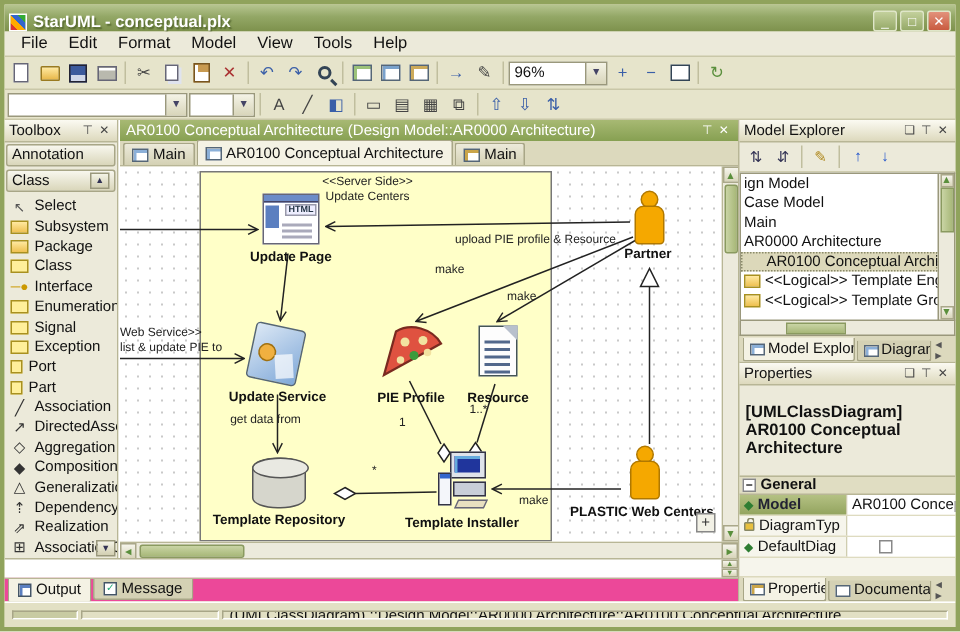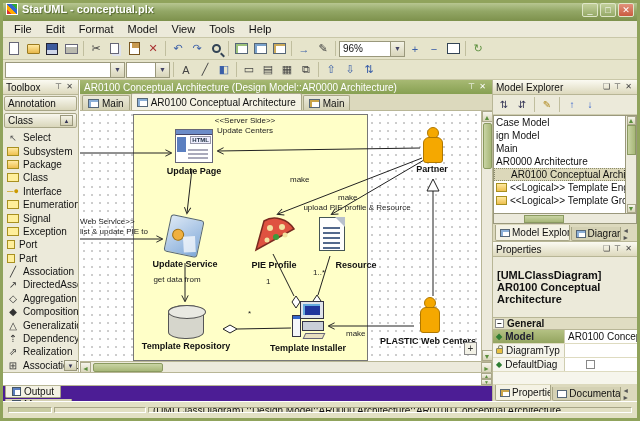--- a/index.html
+++ b/index.html
@@ -1,21 +1,21 @@
 <!DOCTYPE html>
 <html><head>
 <meta charset="utf-8">
 <style>
   * { margin:0; padding:0; box-sizing:border-box; }
   html,body { width:640px; height:421px; }
   body { font-family:"Liberation Sans", sans-serif; font-size:10px; color:#111; }
   .win { width:640px; height:421px; border:3px solid #90a35c; background:#e6e4cb; display:flex; flex-direction:column; overflow:hidden; }
 
   
-  .titlebar { height:18px; background:linear-gradient(#b7c691,#93a766 45%,#7d914c); display:flex; align-items:flex-start; padding:0 3px; flex:0 0 auto; }
+  .titlebar { height:18px; background:linear-gradient(#b7c691,#93a766 45%,#7d914c); display:flex; align-items:flex-end; padding:0 3px; flex:0 0 auto; }
   .appicon { width:12px; height:12px; margin-right:4px; background:
      linear-gradient(45deg,#d33 25%,#fa0 25% 50%,#36c 50% 75%,#3a3 75%); border:1px solid #fff; }
   .title-text { color:#fff; font-weight:bold; font-size:11px; text-shadow:1px 1px 1px #55682f; flex:1; }
   .winbtn { width:16px; height:14px; margin-left:2px; border:1px solid #dfe6c8; border-radius:2px; color:#fff; font-size:9px; line-height:12px; text-align:center; background:linear-gradient(#c3d09c,#95a967); }
   .winbtn.close { background:linear-gradient(#e2927b,#c95b40); }
 
   
   .menubar { height:17px; display:flex; align-items:center; background:#eceada; border-bottom:1px solid #c9c7a8; padding-left:4px; flex:0 0 auto; }
   .menubar span { padding:1px 7px; font-size:11px; }
   .toolbar { display:flex; align-items:center; background:#e6e4cb; border-bottom:1px solid #c9c7a8; padding:1px 2px; flex:0 0 auto; gap:1px; }
@@ -144,21 +144,21 @@
   .bullet { color:#2e7d32; font-size:8px; }
   .locki { width:7px; height:6px; background:#e8c040; border:1px solid #886; border-radius:1px; position:relative; flex:0 0 auto; }
   .locki::before { content:""; position:absolute; left:1px; top:-4px; width:3px; height:3px; border:1px solid #886; border-bottom:none; border-radius:3px 3px 0 0; }
   .chk { width:9px; height:9px; border:1px solid #888; background:#fff; margin-left:18px; }
   .p-fill { flex:1; background:#f6f5ec; }
 
   
   .out-strip { height:13px; background:#fff; border-top:1px solid #b8b696; position:relative; }
   .out-strip .mini { position:absolute; right:0; top:0; display:flex; flex-direction:column; }
   .mini .sbtn { width:11px; height:6px; line-height:5px; font-size:5px; }
-  .out-tabs { height:16px; background:#4c1d95; display:flex; align-items:flex-start; padding-left:2px; gap:1px; border-top:1px solid #b8b696;flex-direction:column; }
+  .out-tabs { height:16px; background:#ec4899; display:flex; align-items:flex-start; padding-left:2px; gap:1px; border-top:1px solid #b8b696; }
   .otab { height:14px; display:flex; align-items:center; gap:3px; border:1px solid #a8a687; border-top:none; border-radius:0 0 2px 2px; background:#d4d1b4; padding:0 6px; font-size:10px; }
   .otab.active { background:#f4f2e4; height:16px; }
   .oico1 { width:9px; height:9px; background:#fff; border:1px solid #456; box-shadow:inset 2px 2px 0 #5b7fc0; }
   .oico2 { width:9px; height:9px; background:#fff; border:1px solid #456; color:#2a7; font-size:7px; line-height:8px; text-align:center; }
   .statusbar { height:17px; background:#e2e0c4; border-top:1px solid #fff; display:flex; align-items:stretch; padding:5px; gap:2px; flex:0 0 auto; }
   .scell { border:1px solid; border-color:#a8a687 #fff #fff #a8a687; display:flex; align-items:center; padding:0 4px; font-size:10px; white-space:nowrap; overflow:hidden; }
   .sc1 { width:44px; background:#c8cba2; } .sc2 { width:92px; } .sc3 { flex:1; }
 </style>
 </head>
 <body>
@@ -438,21 +438,21 @@
 
               <div class="node" style="left:239px; top:106px;">
                 <div class="n-doc">
                   <div class="ln" style="top:9px;"></div>
                     <div class="ln" style="top:14px;"></div>
                   <div class="ln" style="top:19px;"></div>
                     <div class="ln" style="top:24px;"></div>
                     <div class="ln" style="top:29px;"></div>
                 </div>
               </div>
-              <div class="nlabel" style="left:202px; top:149px;margin-left:24px;">Resource</div>
+              <div class="nlabel" style="left:202px; top:149px;">Resource</div>
 
               <div class="node" style="left:88px; top:194px;">
                 <div class="n-cyl"></div>
               </div>
               <div class="nlabel" style="left:56px; top:230px;">Template Repository</div>
 
               <div class="node" style="left:212px; top:190px;">
                 <div class="n-comp">
                   <div class="mon"></div>
                     <div class="scr"></div>
@@ -466,21 +466,21 @@
               <div class="node" style="left:341px; top:16px;">
                 <div class="actor"></div>
               </div>
               <div class="nlabel" style="left:302px; top:53px;">Partner</div>
 
               <div class="node" style="left:338px; top:186px;">
                 <div class="actor"></div>
               </div>
               <div class="nlabel" style="left:298px; top:225px;">PLASTIC Web Centers</div>
 
-              <div class="elabel" style="left:207px; top:44px; width:140px; text-align:center;margin-top:48px;">upload PIE profile &amp; Resource</div>
+              <div class="elabel" style="left:207px; top:44px; width:140px; text-align:center;">upload PIE profile &amp; Resource</div>
               <div class="elabel" style="left:47px; top:164px; width:100px; text-align:center;">get data from</div>
               <div class="elabel" style="left:210px; top:64px;">make</div>
               <div class="elabel" style="left:258px; top:82px;">make</div>
               <div class="elabel" style="left:266px; top:218px;">make</div>
               <div class="elabel" style="left:186px; top:166px;">1</div>
               <div class="elabel" style="left:233px; top:157px;">1..*</div>
               <div class="elabel" style="left:168px; top:198px;">*</div>
               <div class="elabel" style="left:0; top:106px;">Web Service&gt;&gt;</div>
               <div class="elabel" style="left:0; top:116px;">list &amp; update PIE to</div>
 
@@ -532,24 +532,24 @@
           <span class="mxbtn">⇵</span>
           <span class="sep"></span>
           <span class="mxbtn" style="color:#b08a20;">✎</span>
           <span class="sep"></span>
           <span class="mxbtn" style="color:#2255cc; font-weight:bold;">↑</span>
           <span class="mxbtn" style="color:#2255cc; font-weight:bold;">↓</span>
         </div>
         <div class="tree-wrap">
           <div class="tree">
             <div class="trow">
+                <span>ign Model</span>
+              </div>
+            <div class="trow">
                 <span>Case Model</span>
-              </div>
-            <div class="trow">
-                <span>ign Model</span>
               </div>
             <div class="trow">
                 <span>Main</span>
               </div>
             <div class="trow">
                 <span>AR0000 Architecture</span>
               </div>
             <div class="trow sel">
                 <span class="dtico" style="width:11px;height:9px;flex:0 0 auto;"></span>
                 <span>AR0100 Conceptual Architecture</span>

